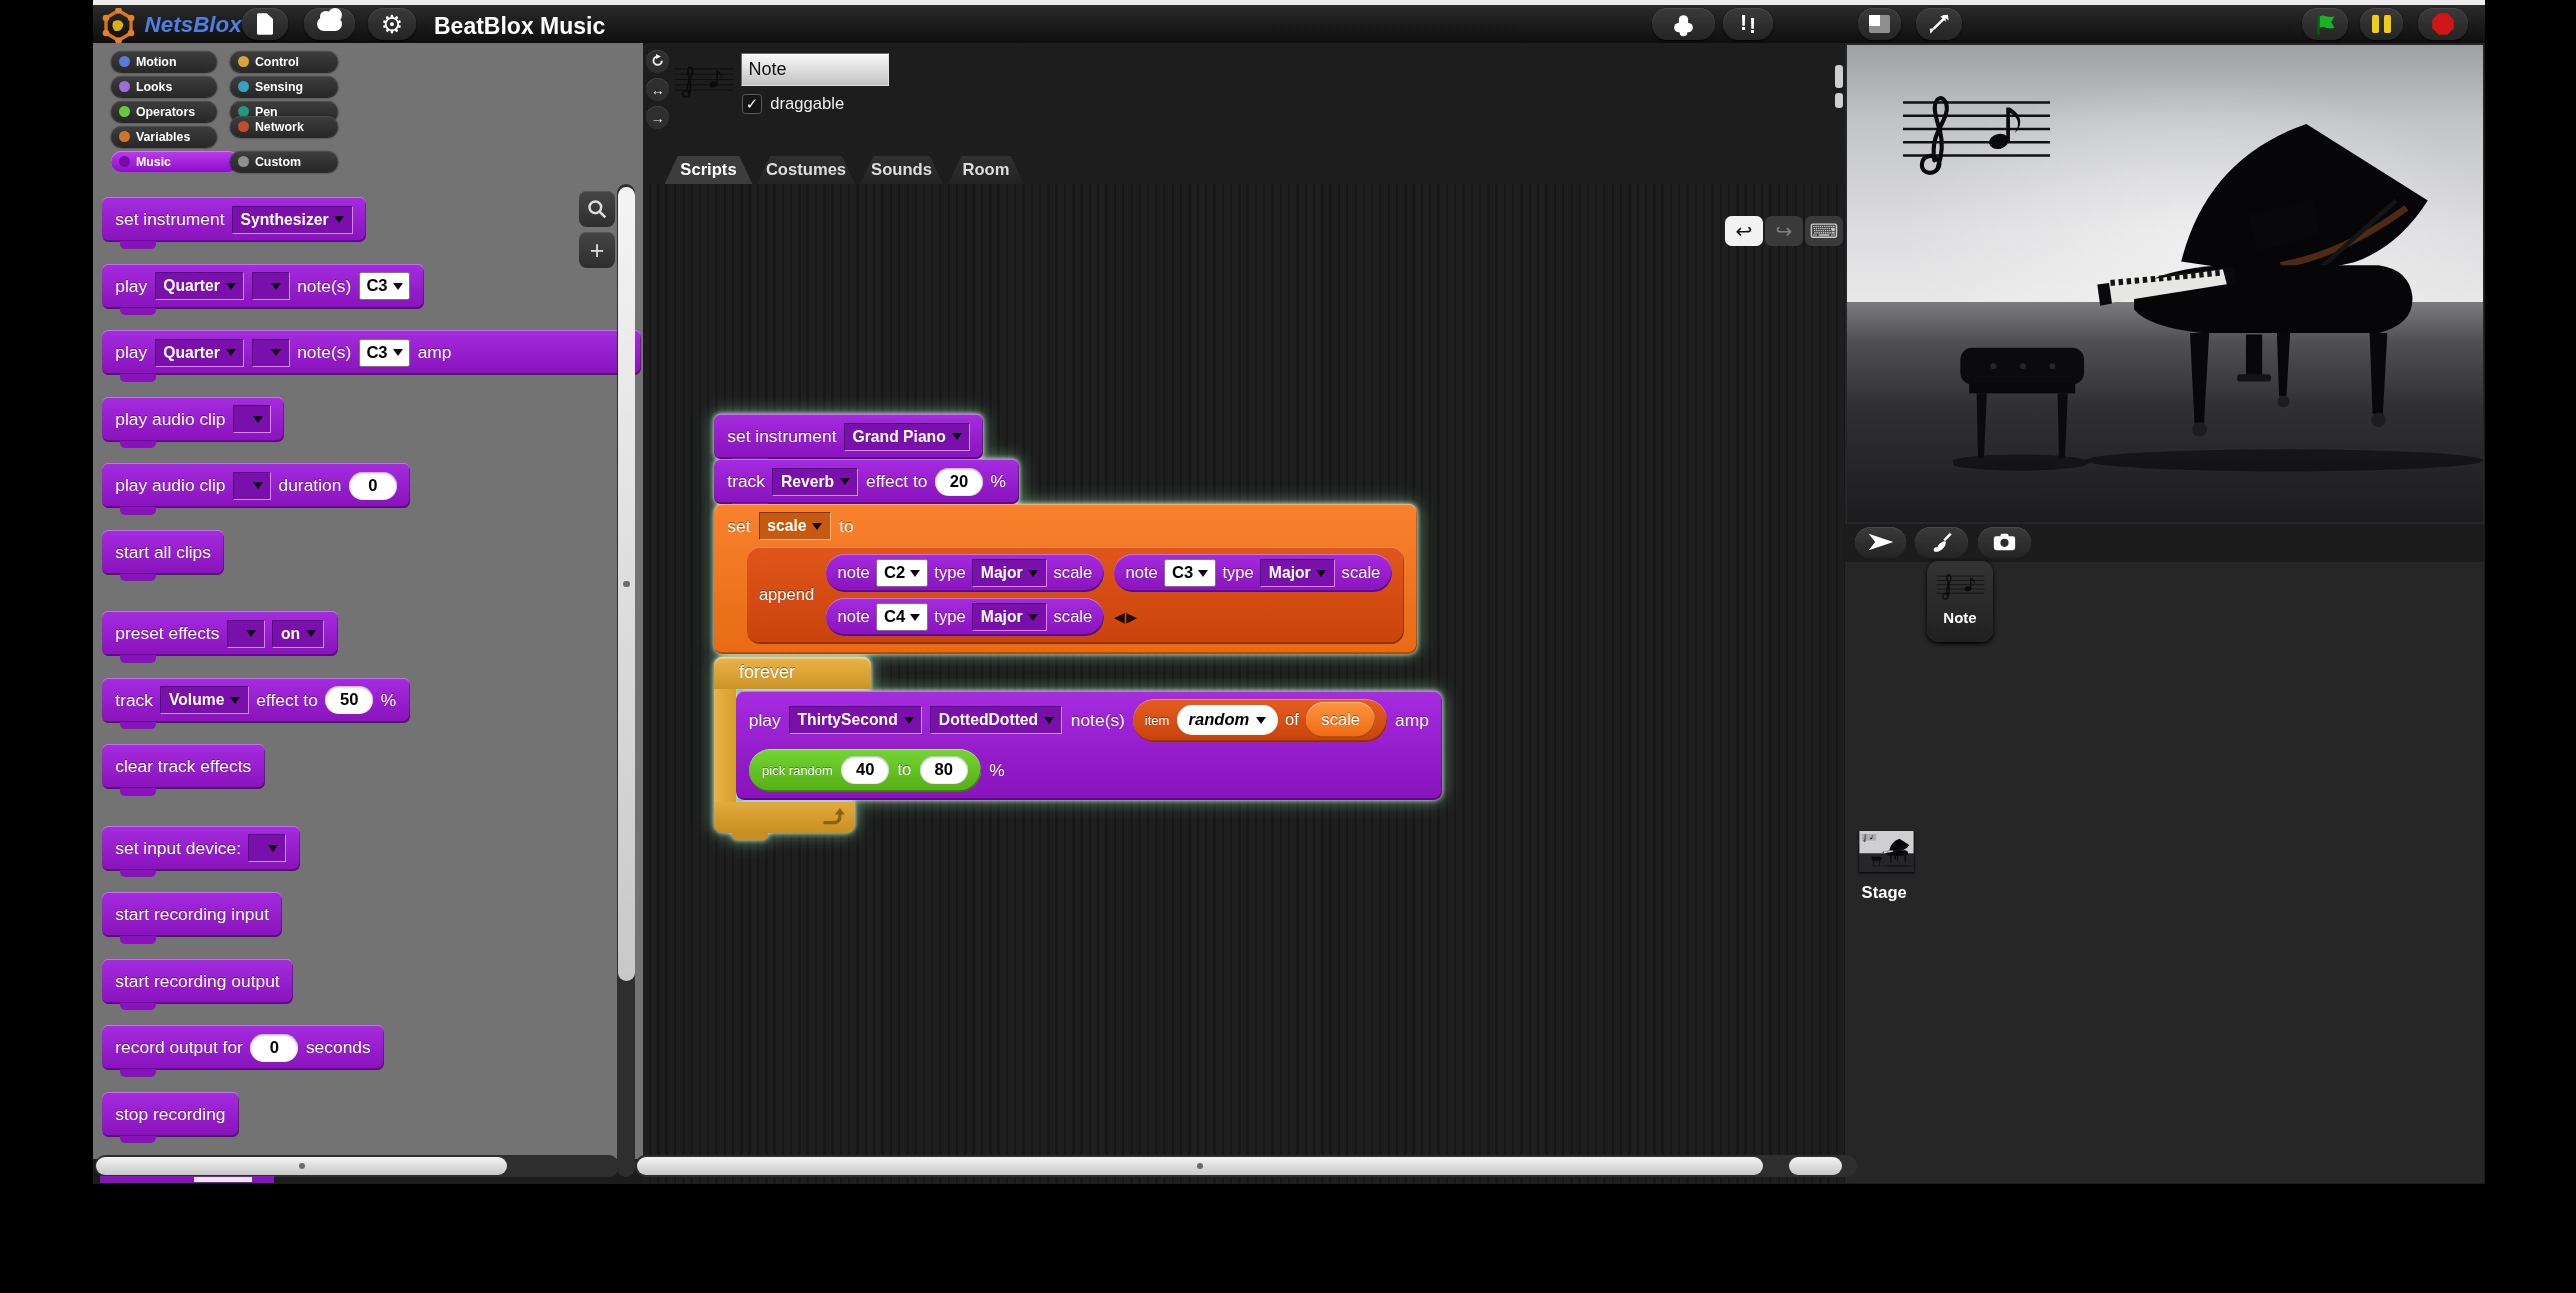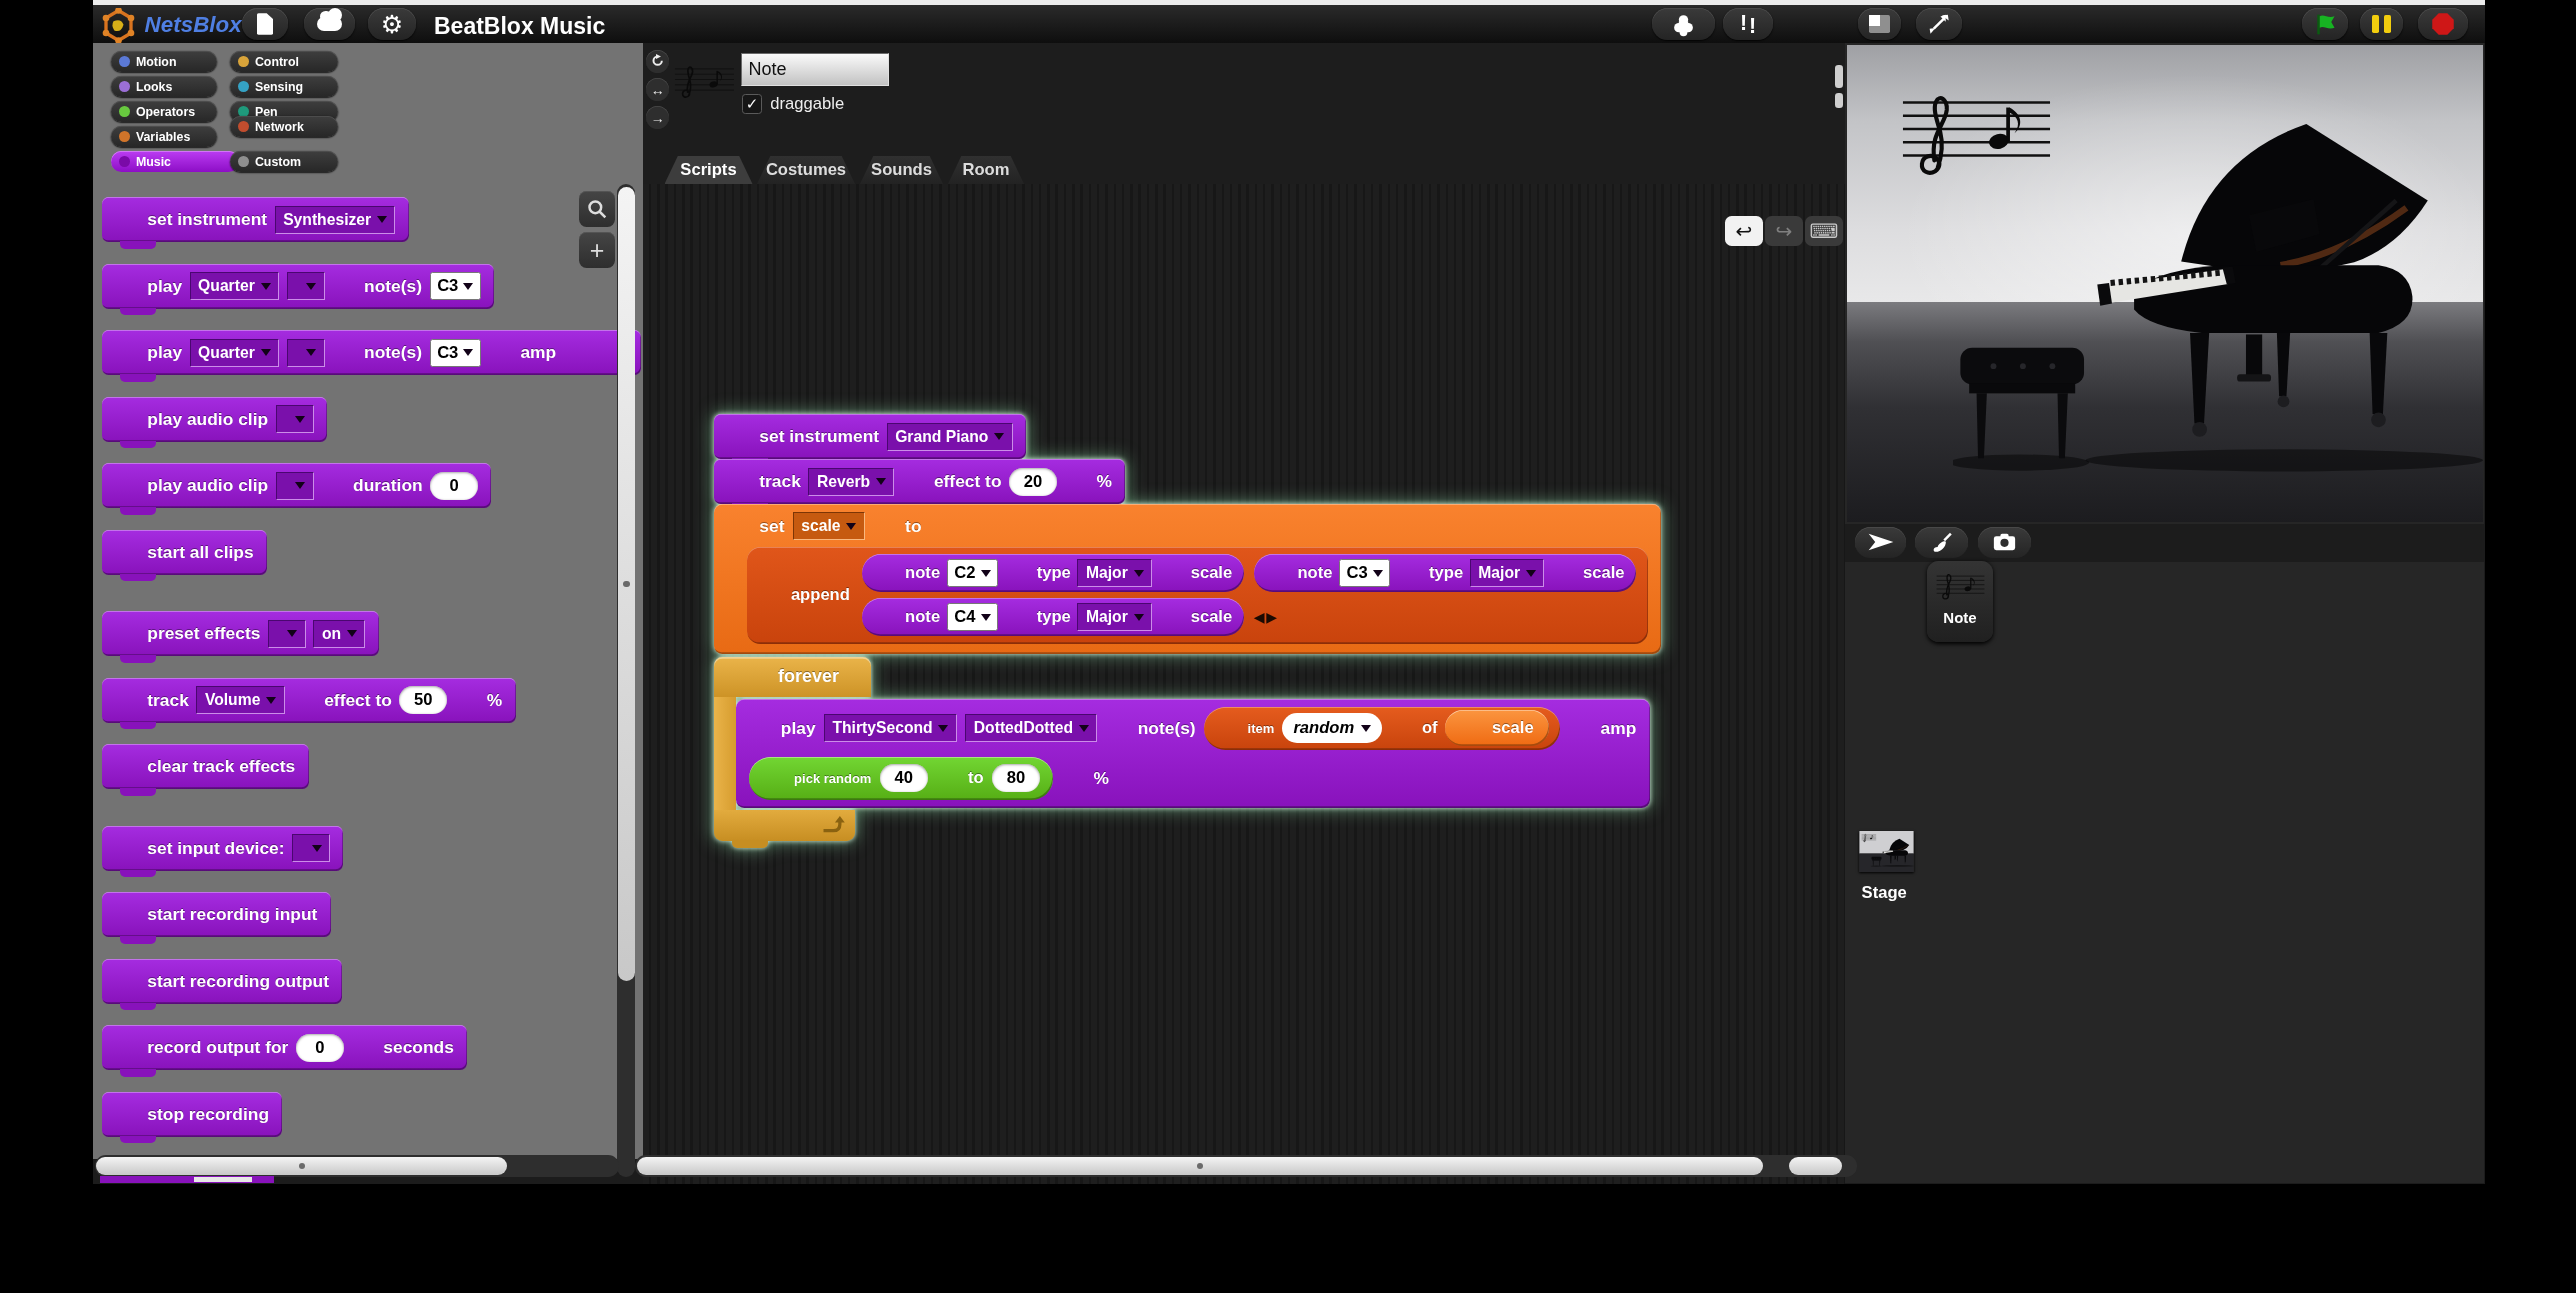--- a/index.html
+++ b/index.html
@@ -44,22 +44,22 @@
          display:flex; align-items:center; gap:5.8px; padding:0 8.3px; cursor:pointer; }
   .cat .dot { width:10.8px; height:10.8px; border-radius:50%; flex:none; }
   .cat span { color:#fff; font-size:12.4px; font-weight:bold; white-space:nowrap; }
   .cat.selected { background:linear-gradient(#bb3cf2,#8d0ec6); box-shadow:inset 0 0.8px 0 #d98af7; }
   .sq-btn { position:absolute; left:486px; width:36px; height:36px; border-radius:7.5px;
             background:linear-gradient(#454545,#2e2e2e); box-shadow:inset 0 0.8px 0 #5a5a5a;
             display:flex; align-items:center; justify-content:center;
             color:#ddd; font-size:25px; cursor:pointer; }
 
   
-  .lbl { color:#fff; font-weight:bold; font-size:17.4px; white-space:nowrap;
-         text-shadow:0 -0.8px 0 rgba(0,0,0,.4);margin-left:32px; }
+  .lbl { color:#fff; font-weight:normal; font-size:17.4px; white-space:nowrap;
+         text-shadow:0 -0.8px 0 rgba(0,0,0,.4); }
   .blk { position:relative; display:inline-flex; align-items:center; gap:7.5px;
          height:45px; padding:0 13.3px; border-radius:6.6px; margin-bottom:21.5px;
          background:linear-gradient(#a52ce0,#8812bb);
          box-shadow:inset 0 0.8px 0 rgba(255,255,255,.45), inset -0.8px -1.7px 0 rgba(0,0,0,.35);
          cursor:grab; }
   .blk:after { content:""; position:absolute; left:18px; bottom:-6.6px; width:36px; height:7.5px;
                background:#8812bb; border-radius:0 0 5px 5px; }
   .rep { border-radius:22.4px; }
   .rep:after { display:none; }
   .dd { display:inline-flex; align-items:center; gap:5.8px; height:28px; padding:0 7.5px;
@@ -126,21 +126,21 @@
             background:linear-gradient(#e0561a,#c9430c); border-radius:13.3px; padding:7.5px 11.6px;
             box-shadow:inset 0 0.8px 0 rgba(255,255,255,.35), inset -0.8px -1.7px 0 rgba(0,0,0,.3); }
   #append .grid { display:grid; grid-template-columns:auto auto; gap:5.8px 10px; align-items:center; }
   .note-rep { display:inline-flex; align-items:center; gap:6.6px; height:38px; padding:0 11.6px;
               background:linear-gradient(#a52ce0,#8812bb); border-radius:19px;
               box-shadow:inset 0 0.8px 0 rgba(255,255,255,.45), inset -0.8px -1.7px 0 rgba(0,0,0,.35);
               cursor:grab; }
   .note-rep .lbl, #append .lbl { font-size:16.6px; }
   .varrows { color:#1b0a02; font-size:14px; letter-spacing:1.7px; cursor:pointer; }
 
-  .c-top { display:flex; align-items:center; width:157px; height:40px; padding:0 32px;
+  .c-top { display:flex; align-items:center; width:157px; height:32px; padding:0 25px;
            background:linear-gradient(#eab44a,#cd9326); border-radius:8.3px 8.3px 0 0;
            box-shadow:inset 0 1.7px 0 rgba(255,255,255,.4); position:relative; z-index:1; cursor:grab;}
   .c-mid { display:flex; }
   .c-arm { width:21.5px; background:linear-gradient(90deg,#eab44a,#d69c2e); }
   .c-inner { padding:1.7px 0; }
   .c-bot { display:flex; align-items:center; justify-content:flex-end; width:141px; height:31.5px;
            padding:0 10px; background:linear-gradient(#e2ab3e,#c78e22); border-radius:0 0 8.3px 8.3px;
            position:relative; }
   .c-bot:after { content:""; position:absolute; left:18px; bottom:-6.6px; width:36px; height:7.5px;
                  background:#c78e22; border-radius:0 0 5px 5px; }

